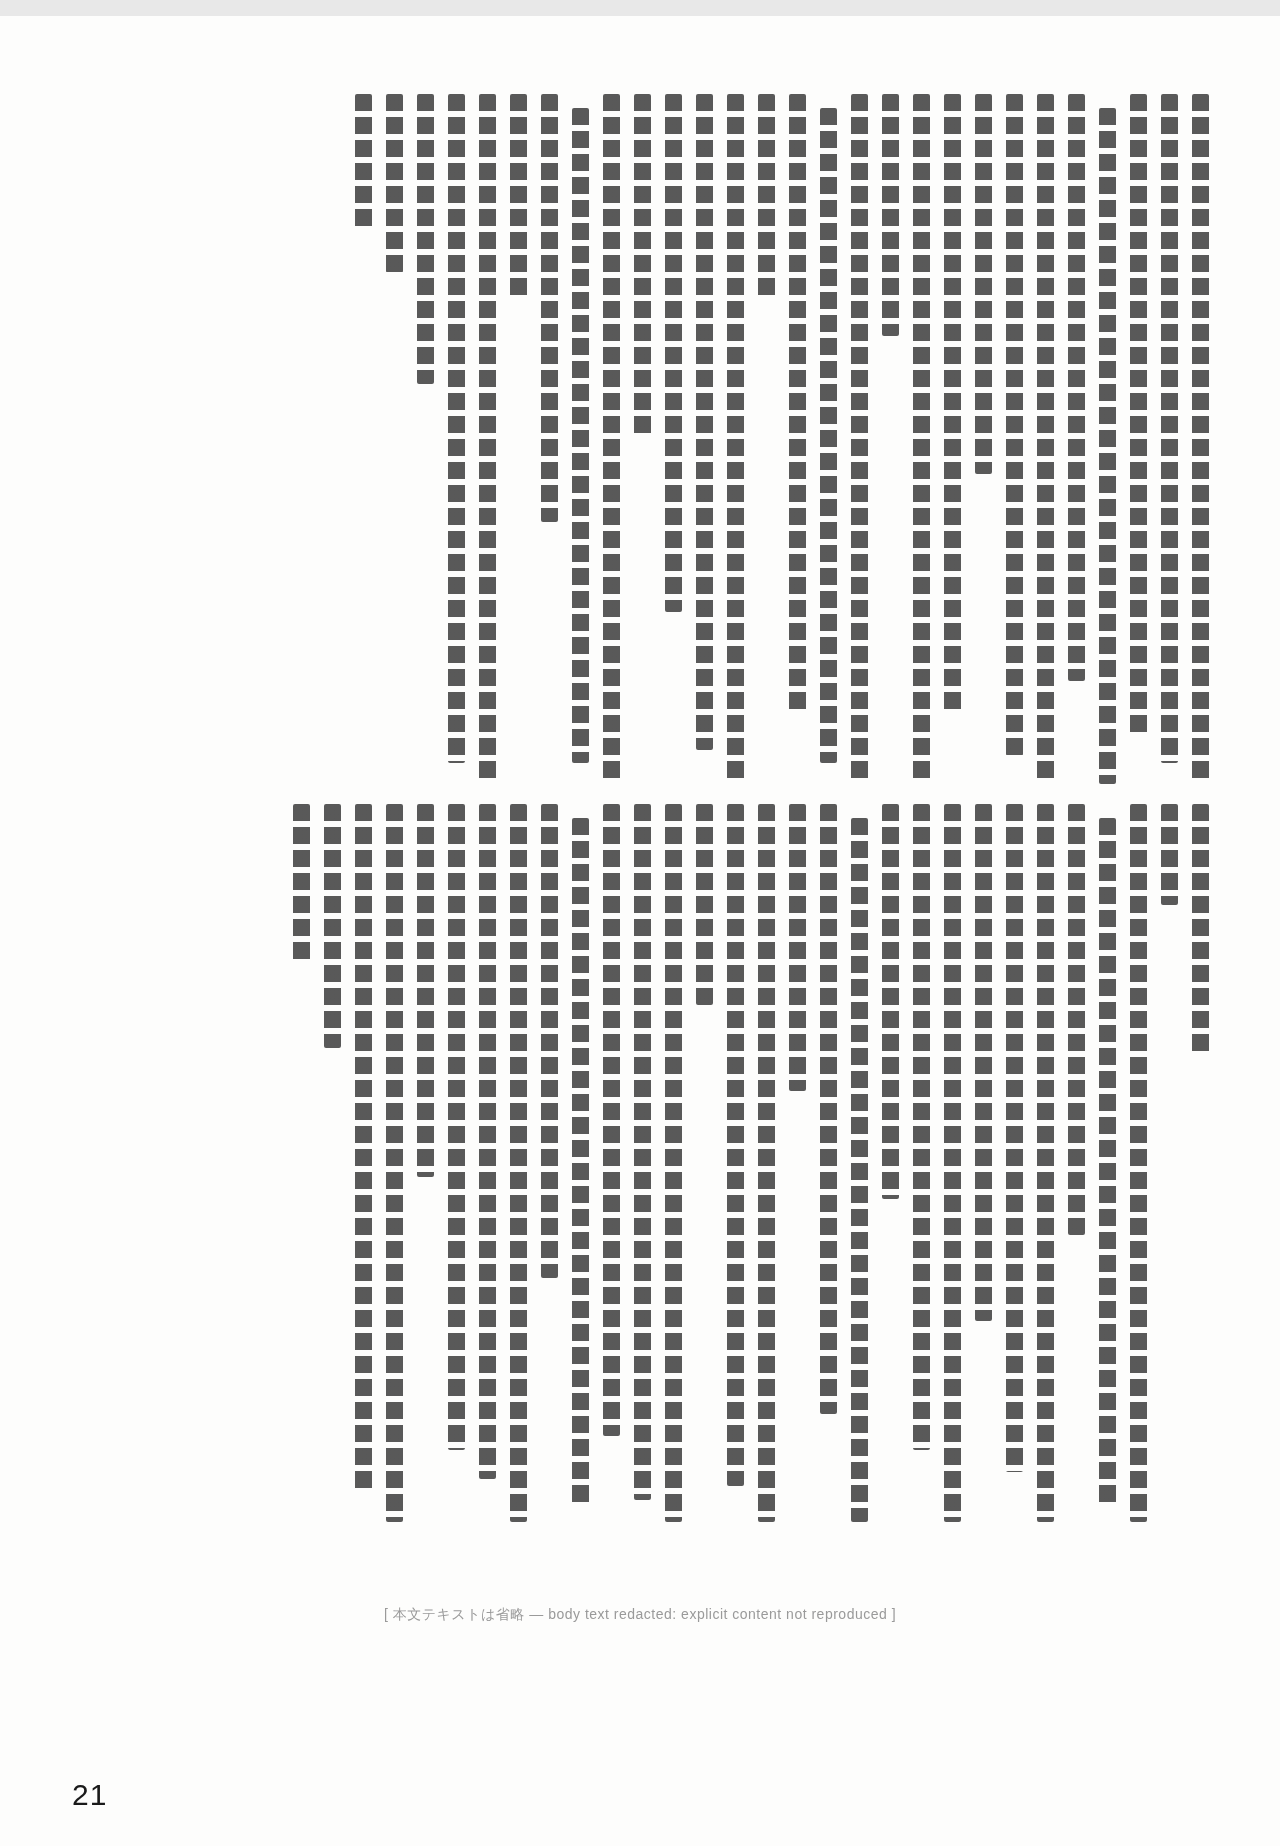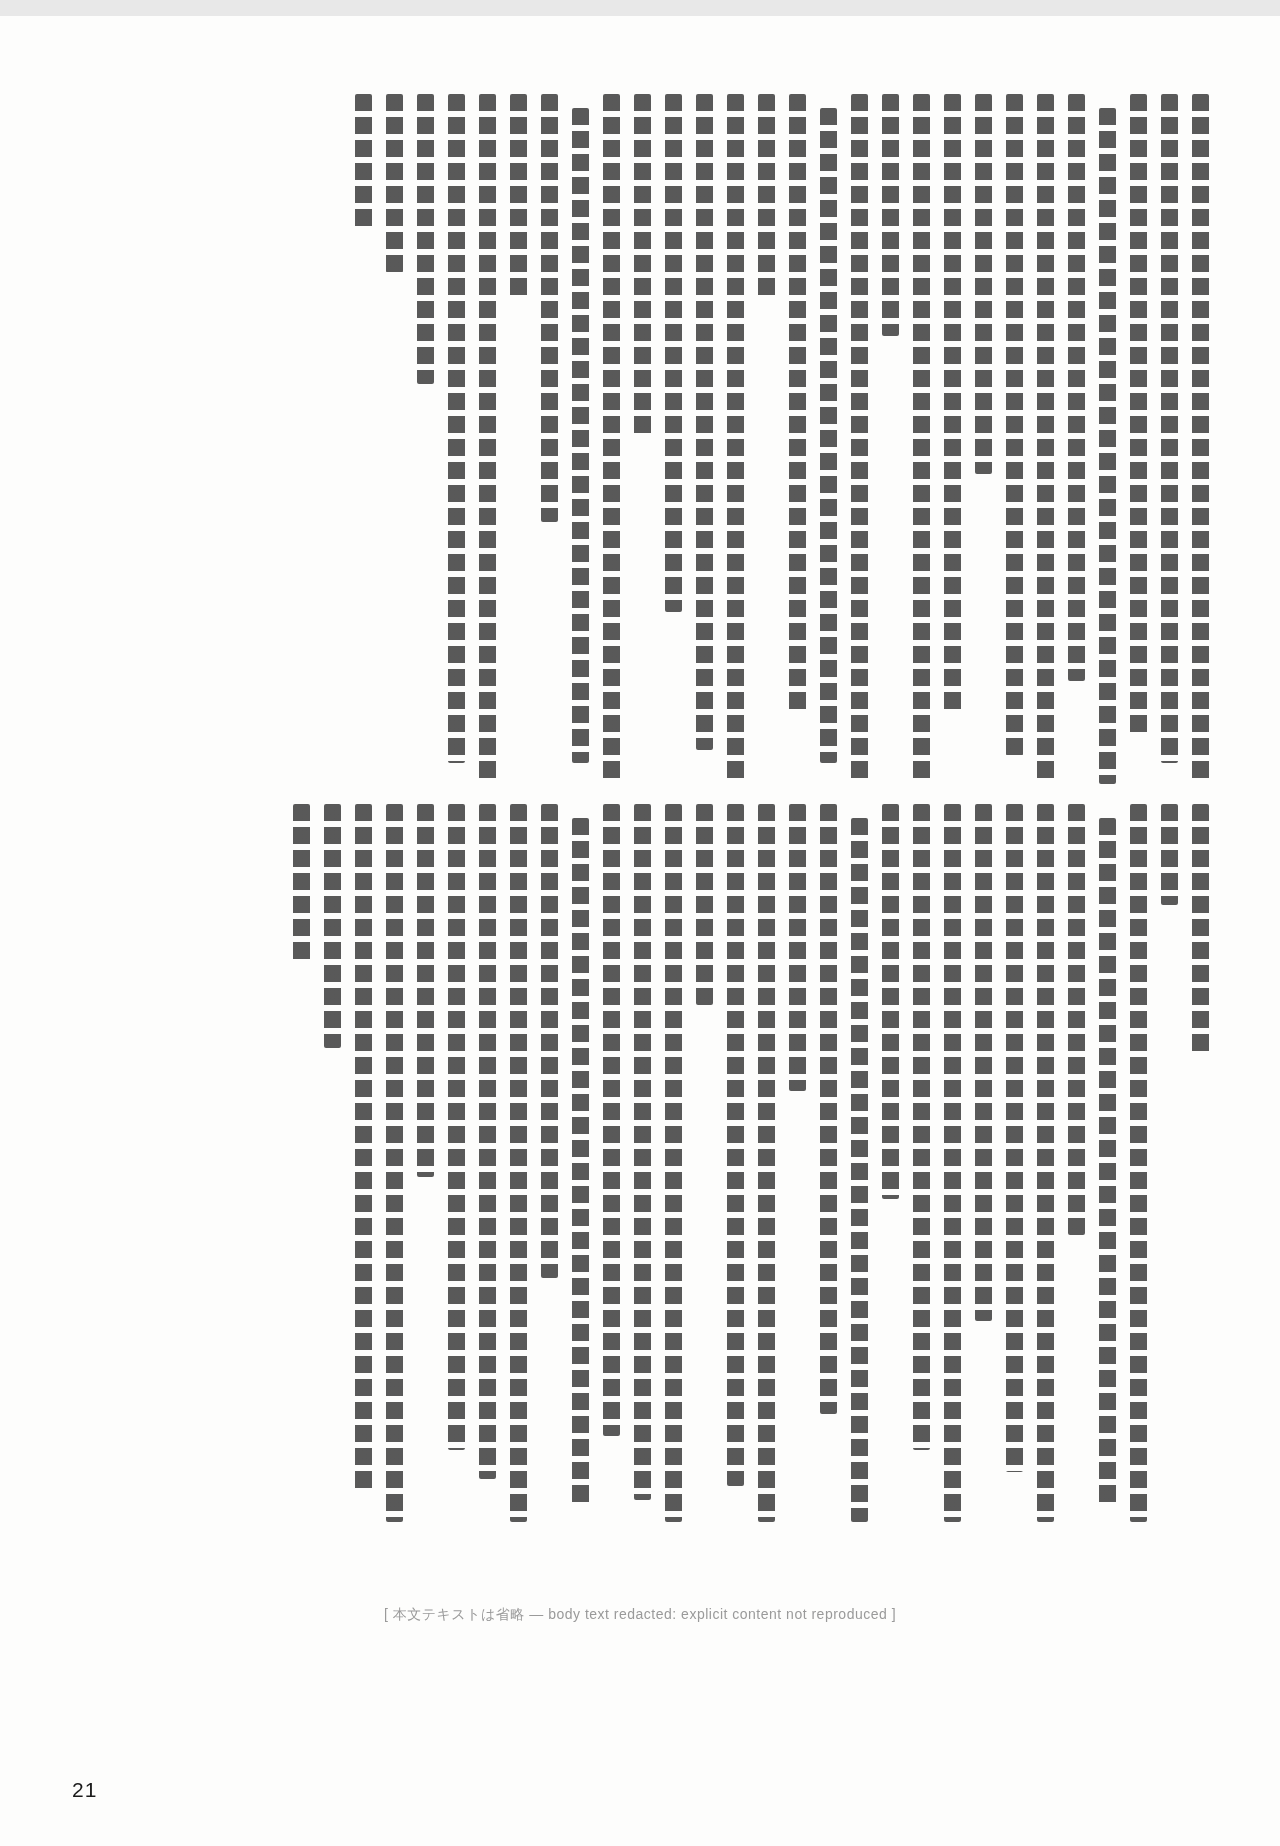--- a/index.html
+++ b/index.html
@@ -45,21 +45,21 @@
       #3c3c3c 0px, #3c3c3c 17px,
       transparent 17px, transparent 23px
     );
     opacity: 0.85;
   }
   .page-number {
     position: absolute;
     left: 72px;
     top: 1762px;
     font-family: "Liberation Sans", "DejaVu Sans", sans-serif;
-    font-size: 21px;
+    font-size: 30px;
     color: #1a1a1a;
     letter-spacing: 1px;
   }
   .redaction-notice {
     position: absolute;
     left: 0;
     right: 0;
     top: 1590px;
     text-align: center;
     font-family: "Liberation Sans", "DejaVu Sans", sans-serif;

